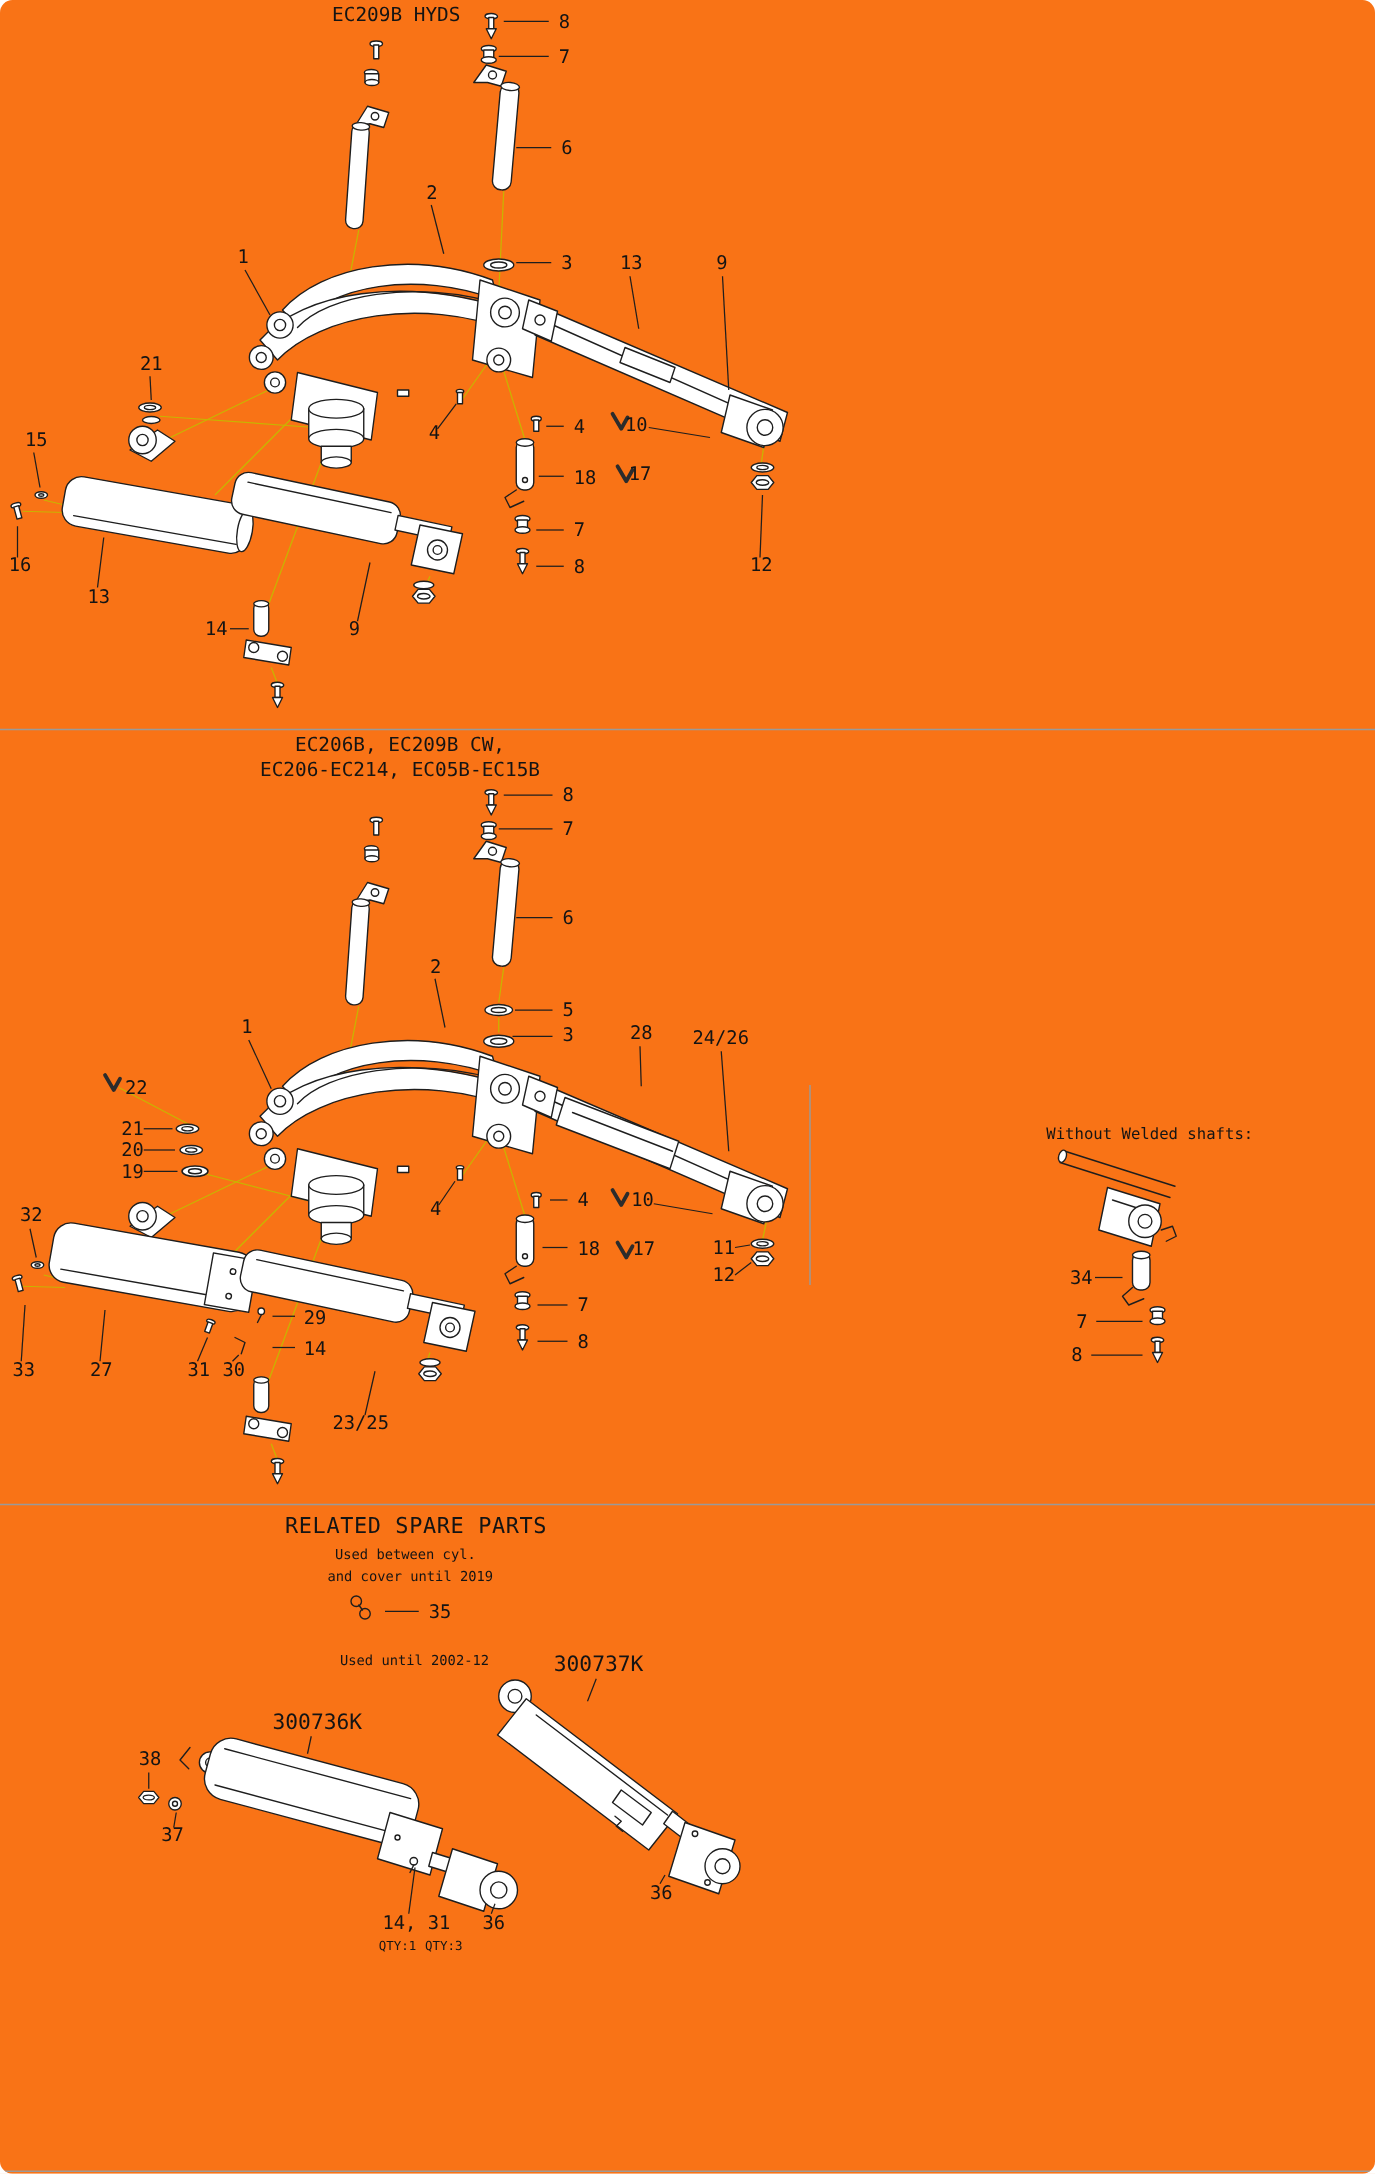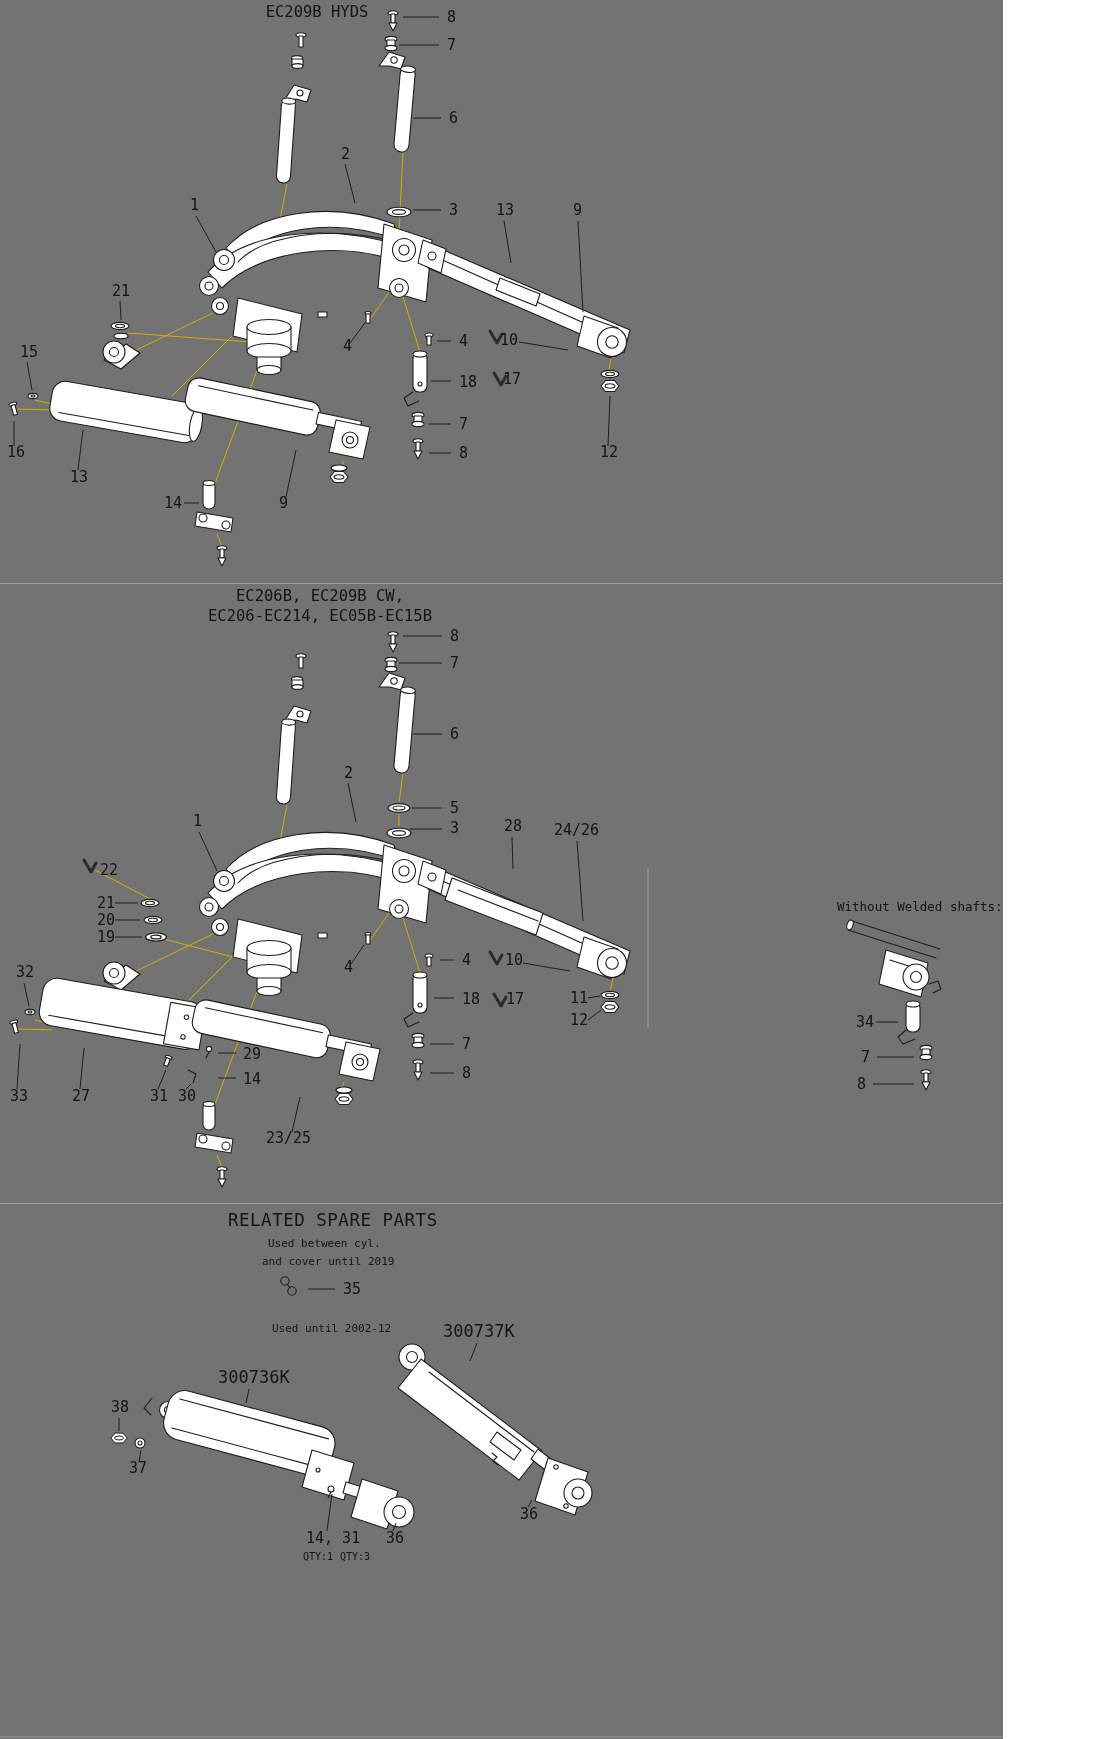--- a/index.html
+++ b/index.html
@@ -1,17 +1,17 @@
 <!DOCTYPE html>
 <html><head>
 <meta charset="utf-8">
 <style>
   html,body{margin:0;padding:0;background:#ffffff;}
-  .page{position:relative;width:1003px;height:1739px;background:#737373;overflow:hidden;
-        font-family:"DejaVu Sans Mono",monospace;}
+  .page{position:relative;width:1100px;height:1739px;background:#f97316;overflow:hidden;
+        font-family:"DejaVu Sans Mono",monospace;border-radius:10px;}
   svg{position:absolute;left:0;top:0;}
   svg text{font-family:"DejaVu Sans Mono",monospace;fill:#141414;}
   .lbl{font-size:15px;}
   .ttl{font-size:15.5px;}
   .big{font-size:17.5px;letter-spacing:0.5px;}
   .pn{font-size:17px;}
   .sm{font-size:11px;}
   .xs{font-size:10px;}
   .note{font-size:12.5px;}
   .ln{fill:none;stroke:#1e1e1e;stroke-width:1.1;stroke-linecap:round;stroke-linejoin:round;}

